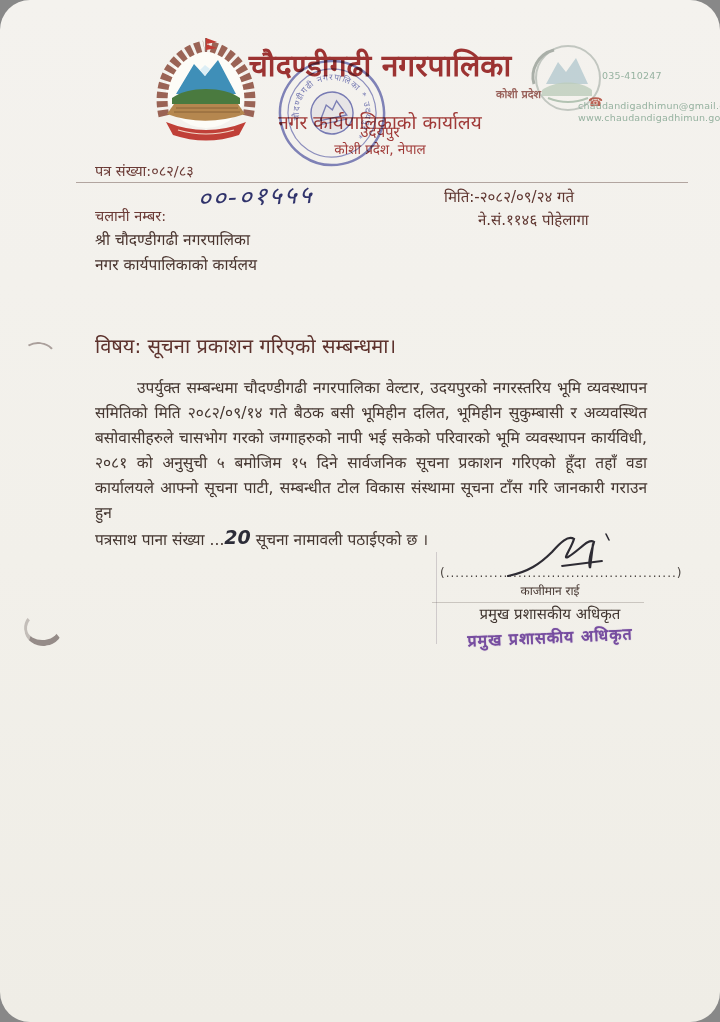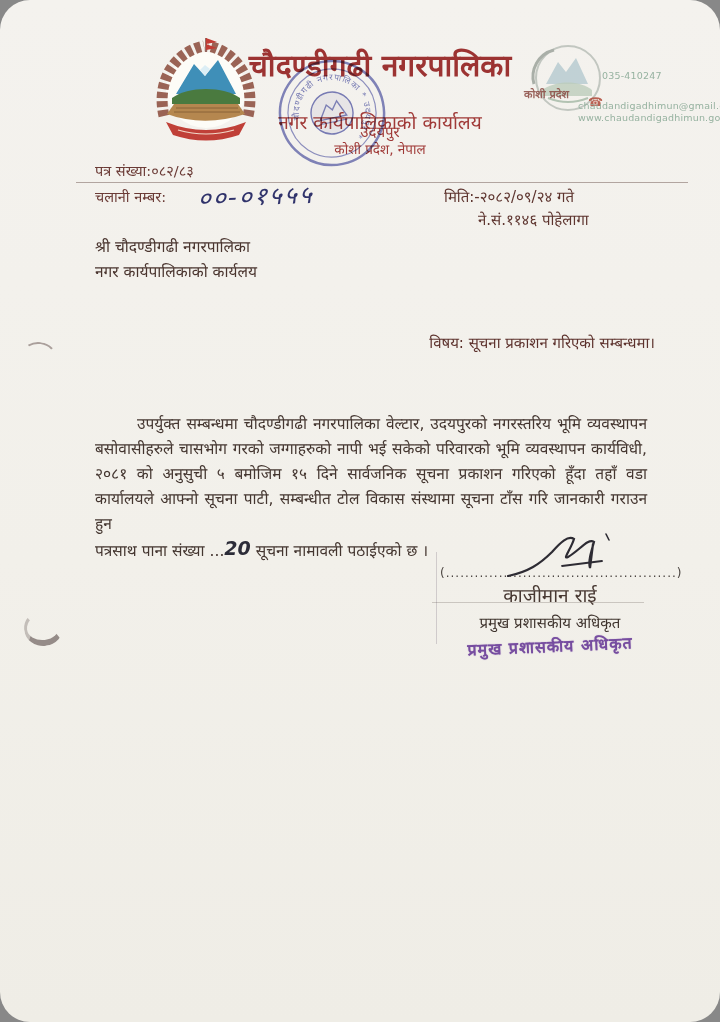--- a/index.html
+++ b/index.html
@@ -17,29 +17,29 @@
   .contact{font-size:9.5px;color:#96b2a0;white-space:nowrap;letter-spacing:.2px;}
   .provlabel{font-size:11px;font-weight:700;color:#8a4a42;opacity:.85;}
   
   .meta{font-size:14.5px;color:#6b3b36;white-space:nowrap;}
   .rule{height:1px;background:#9c8b85;opacity:.75;}
   .ink{font-family:"DejaVu Sans",sans-serif;font-style:italic;color:#30336b;}
   .dispatch-ink{font-size:25px;font-weight:500;letter-spacing:2px;transform:rotate(-2deg) skewX(-6deg);}
   .date{font-size:15px;color:#5e352f;white-space:nowrap;}
   
   .recip{font-size:15.5px;color:#4a352f;line-height:25px;white-space:nowrap;}
-  .subject{font-size:15px;color:#5d322d;text-align:right;white-space:nowrap;}
+  .subject{font-size:20px;color:#5d322d;text-align:left;white-space:nowrap;}
   .body-wrap{width:552px;font-size:15.5px;line-height:25px;color:#443630;}
   .jline{text-align:justify;text-align-last:justify;white-space:normal;}
-  .indent{text-indent:42px;margin-top:36px;}
+  .indent{text-indent:42px;}
   .pages-ink{font-size:19px;font-weight:600;color:#2c2c38;font-style:italic;position:relative;top:-1px;}
   
   .sig-block{width:220px;text-align:center;}
   .dotline{font-size:12px;color:#4a4440;letter-spacing:1px;white-space:nowrap;}
-  .signame{font-size:19px;color:#473832;text-align:center;}
+  .signame{font-size:12px;color:#473832;text-align:center;}
   .sigdesig{font-size:15px;color:#3f342e;}
   .sigstamp{font-size:16px;font-weight:700;color:#6f3fa6;letter-spacing:1px;
     transform:rotate(-2.5deg);opacity:.9;text-shadow:0 0 1px rgba(111,63,166,.6);
     mix-blend-mode:multiply;}
   
   .seal{transform:rotate(-12deg);opacity:.85;mix-blend-mode:multiply;}
   .faded{opacity:.55;}
   .punch-top{width:30px;height:24px;border-radius:50%;
     border:2px solid transparent;border-top:2px solid rgba(130,115,112,.65);transform:rotate(8deg);}
   .punch-bottom{width:32px;height:26px;border-radius:50%;
@@ -87,43 +87,44 @@
     </text>
   </svg>
 
   <svg class="abs faded" style="left:524px;top:40px;" width="84" height="82" viewBox="0 0 84 82">
     <circle cx="44" cy="38" r="32" fill="none" stroke="#9aa49c" stroke-width="2"></circle>
     <path d="M10 44 C6 30 14 14 30 10" stroke="#6e7a70" stroke-width="3" fill="none"></path>
     <path d="M22 44 L34 22 L42 32 L52 18 L64 44 Z" fill="#7fa8b5" opacity=".8"></path>
     <path d="M18 50 C32 40 56 40 68 50 L68 56 L18 56 Z" fill="#8fae92" opacity=".8"></path>
     <path d="M24 58 q20 8 40 0" stroke="#7f9e84" stroke-width="2" fill="none"></path>
   </svg>
-  <div class="abs provlabel" style="left:524px;top:86px;">कोशी प्रदेश</div>
+  <div class="abs provlabel" style="left:496px;top:86px;">कोशी प्रदेश</div>
 
   <div class="abs contact" style="left:602px;top:70px;">035-410247</div>
   <span class="abs" style="left:588px;top:95px;font-size:12px;color:#b04a3a;opacity:.85;">☎</span>
   <div class="abs contact" style="left:578px;top:100px;">chaudandigadhimun@gmail.com</div>
   <div class="abs contact" style="left:578px;top:112px;">www.chaudandigadhimun.gov.np</div>
 
   <div class="abs meta" style="left:95px;top:160px;">पत्र संख्या:०८२/८३</div>
   <div class="abs rule" style="left:76px;top:182px;width:612px;"></div>
-  <div class="abs meta" style="left:95px;top:186px;">चलानी नम्बर:</div>
+  <div class="abs meta" style="left:95px;top:205px;">चलानी नम्बर:</div>
   <div class="abs ink dispatch-ink" style="left:198px;top:178px;">००-०१५५५</div>
   <div class="abs date" style="left:444px;top:186px;">मिति:-२०८२/०९/२४ गते</div>
   <div class="abs date" style="left:444px;top:209px;margin-left:34px;">ने.सं.११४६ पोहेलागा</div>
 
-  <div class="abs recip" style="left:95px;top:228px;margin-top:7px;">
+  <div class="abs recip" style="left:95px;top:228px;">
     <div>श्री चौदण्डीगढी नगरपालिका</div>
     <div>नगर कार्यपालिकाको कार्यलय</div>
   </div>
 
   <div class="abs subject" style="left:95px;top:332px;width:560px;">विषय: सूचना प्रकाशन गरिएको सम्बन्धमा।</div>
 
   <div class="abs body-wrap" style="left:95px;top:376px;">
     <div class="jline indent">उपर्युक्त सम्बन्धमा चौदण्डीगढी नगरपालिका वेल्टार, उदयपुरको नगरस्तरिय भूमि व्यवस्थापन</div>
+    <div class="jline">समितिको मिति २०८२/०९/१४ गते बैठक बसी भूमिहीन दलित, भूमिहीन सुकुम्बासी र अव्यवस्थित</div>
     <div class="jline">बसोवासीहरुले चासभोग गरको जग्गाहरुको नापी भई सकेको परिवारको भूमि व्यवस्थापन कार्यविधी,</div>
     <div class="jline">२०८१ को अनुसुची ५ बमोजिम  १५ दिने सार्वजनिक सूचना प्रकाशन गरिएको हूँदा तहाँ वडा</div>
     <div class="jline">कार्यालयले आफ्नो सूचना पाटी, सम्बन्धीत टोल विकास संस्थामा सूचना टाँस गरि जानकारी गराउन हुन</div>
     <div>
       <span>पत्रसाथ पाना संख्या ...</span><span class="pages-ink">20</span><span> सूचना नामावली पठाईएको छ ।</span>
     </div>
   </div>
 
   <div class="abs sig-block" style="left:440px;top:530px;">
     <svg class="abs" style="left:62px;top:0px;" width="140" height="52" viewBox="0 0 140 52">

